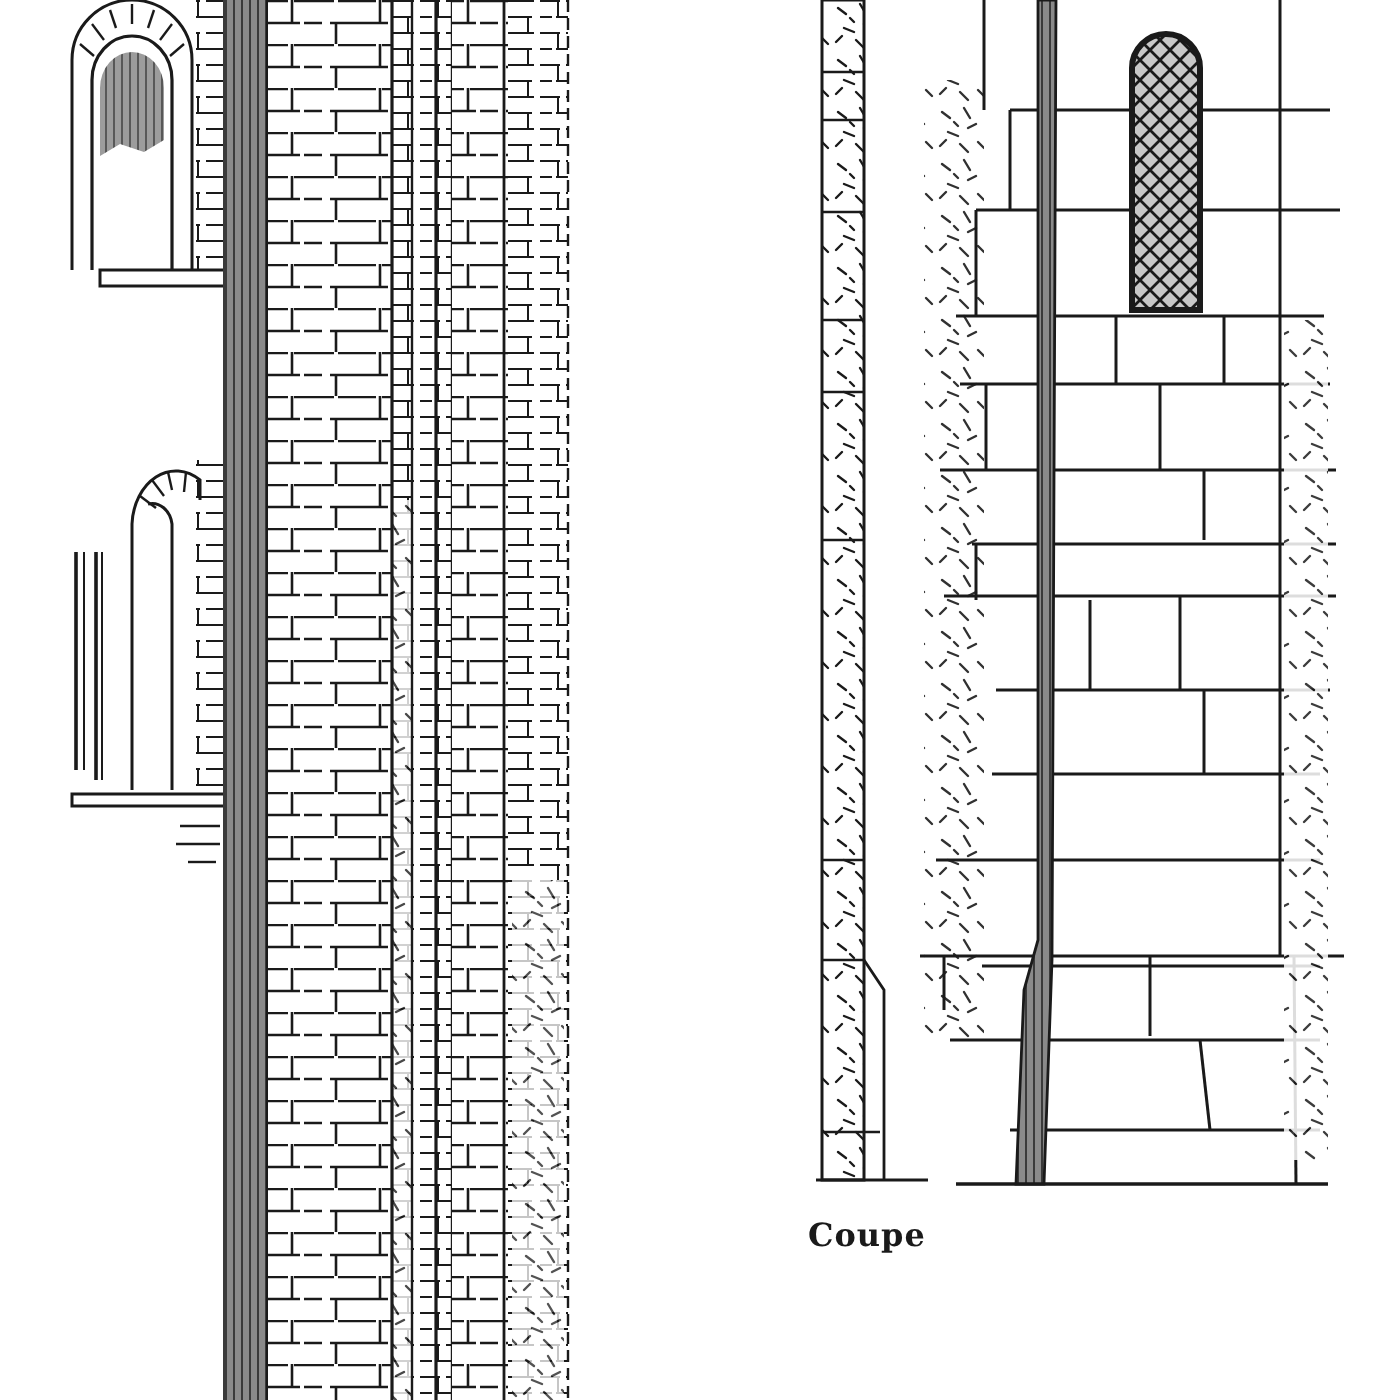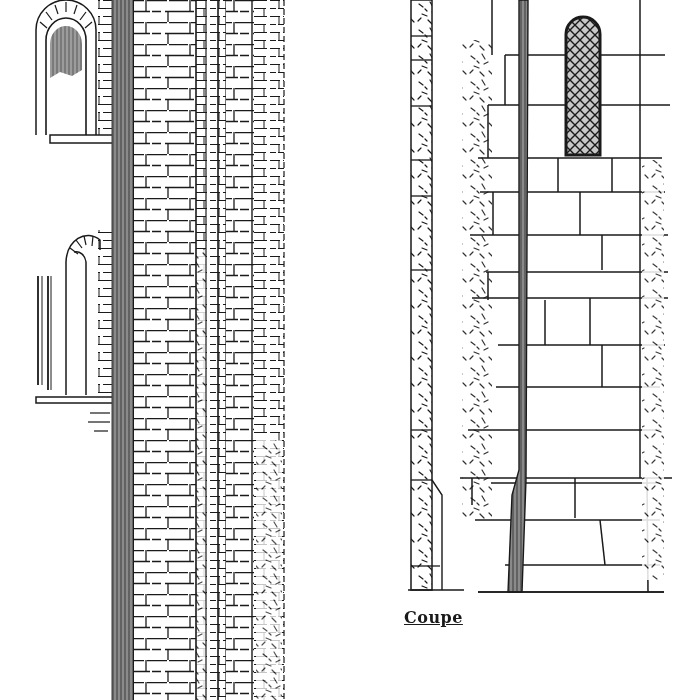--- a/index.html
+++ b/index.html
@@ -1,21 +1,21 @@
 <!DOCTYPE html>
 <html><head>
   <meta charset="utf-8">
   <style>
     html, body { margin: 0; padding: 0; background: #ffffff; }
     body { width: 700px; height: 700px; position: relative; overflow: hidden; font-family: "DejaVu Serif", serif; }
     #drawing { position: absolute; left: 0; top: 0; width: 700px; height: 700px; }
     .caption {
       position: absolute; left: 404px; top: 608px;
       font-family: "DejaVu Serif", serif; font-weight: bold; font-size: 16px;
-      color: #1a1a1a; letter-spacing: 0.5px; text-decoration: underline;
+      color: #1a1a1a; letter-spacing: 0.5px;
     }
   </style>
 </head>
 <body>
 
 <svg id="drawing" viewBox="0 0 700 700" xmlns="http://www.w3.org/2000/svg">
   <defs>
     <pattern id="brick" width="44" height="22" patternUnits="userSpaceOnUse">
       <rect width="44" height="22" fill="#ffffff"></rect>
       <line x1="0" y1="0.5" x2="44" y2="0.5" stroke="#1a1a1a" stroke-width="1.3" stroke-dasharray="12 3 20 2 7"></line>

